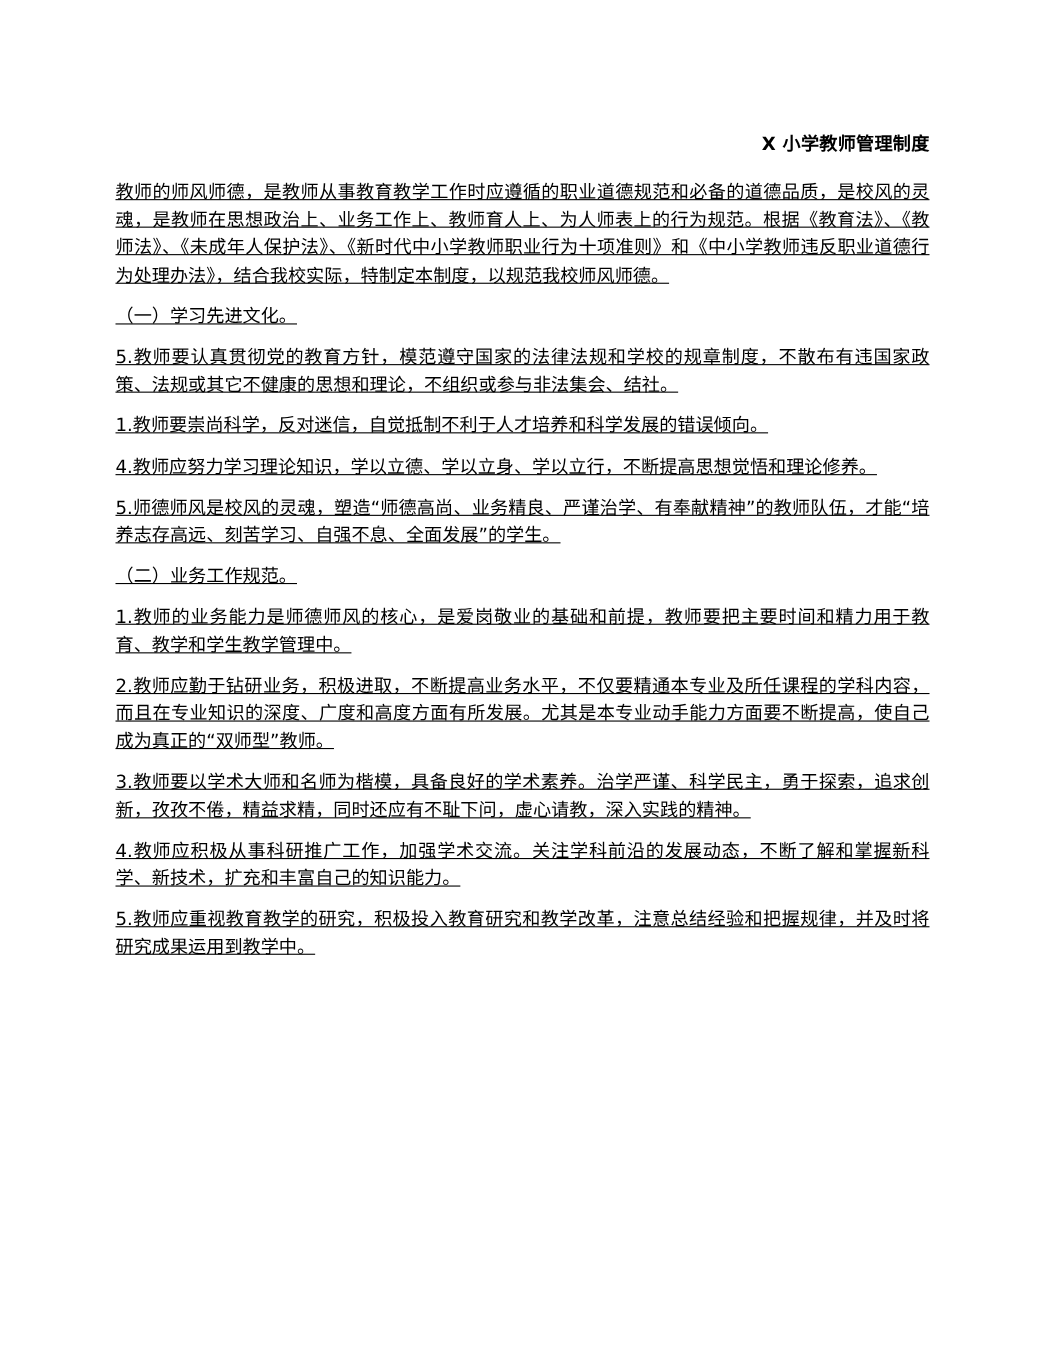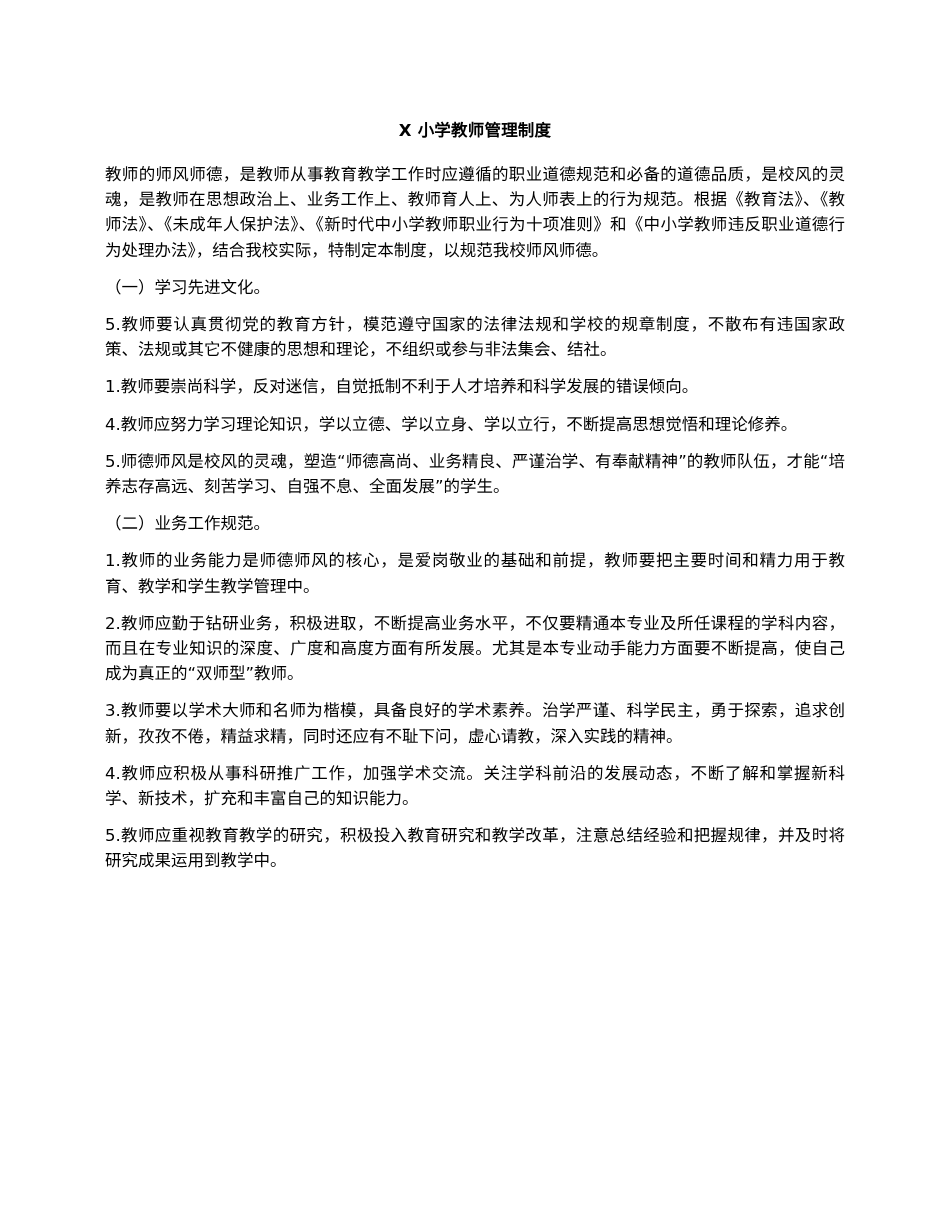--- a/index.html
+++ b/index.html
@@ -25,31 +25,32 @@
   }
   .doc-body {
     width: 740px;
   }
   .doc-title {
     font-size: 16.5px;
     font-weight: bold;
     line-height: 25px;
     margin: 0 0 19px 0;
     letter-spacing: 0.2px;
-    text-align: center;
+    text-align: right;
   }
   p.para {
     font-size: 16.5px;
     font-weight: normal;
     line-height: 25.2px;
     margin: 0 0 12px 0;
     text-align: justify;
     text-justify: inter-ideograph;
     letter-spacing: 0;
     word-break: break-all;
+    text-decoration: underline;
   }
   p.para.bold {
     font-weight: bold;
   }
   p.para:last-child {
     margin-bottom: 12px;
   }
 </style>
 </head>
 <body>

